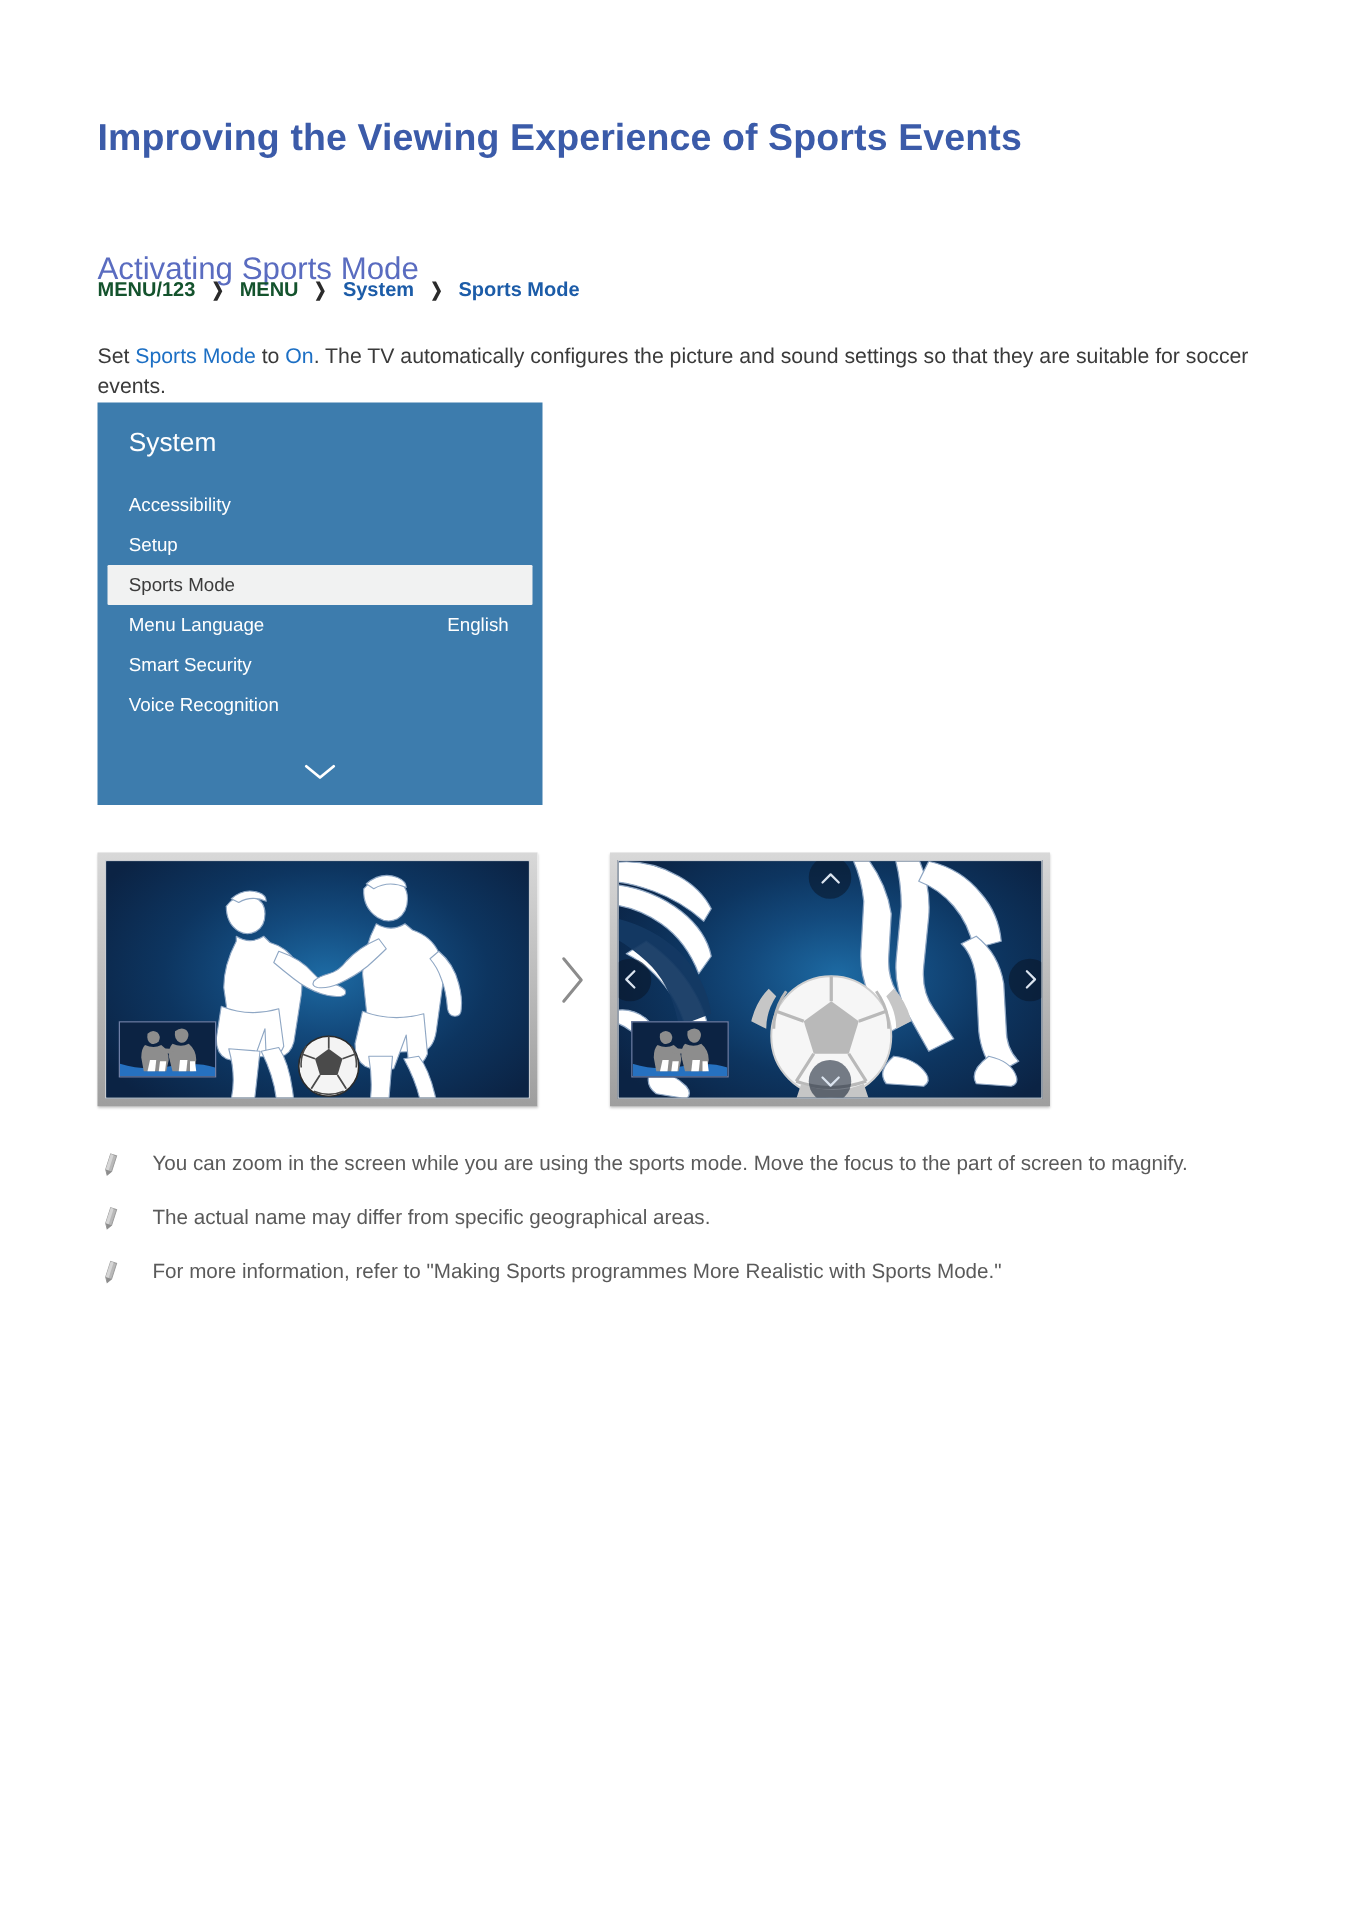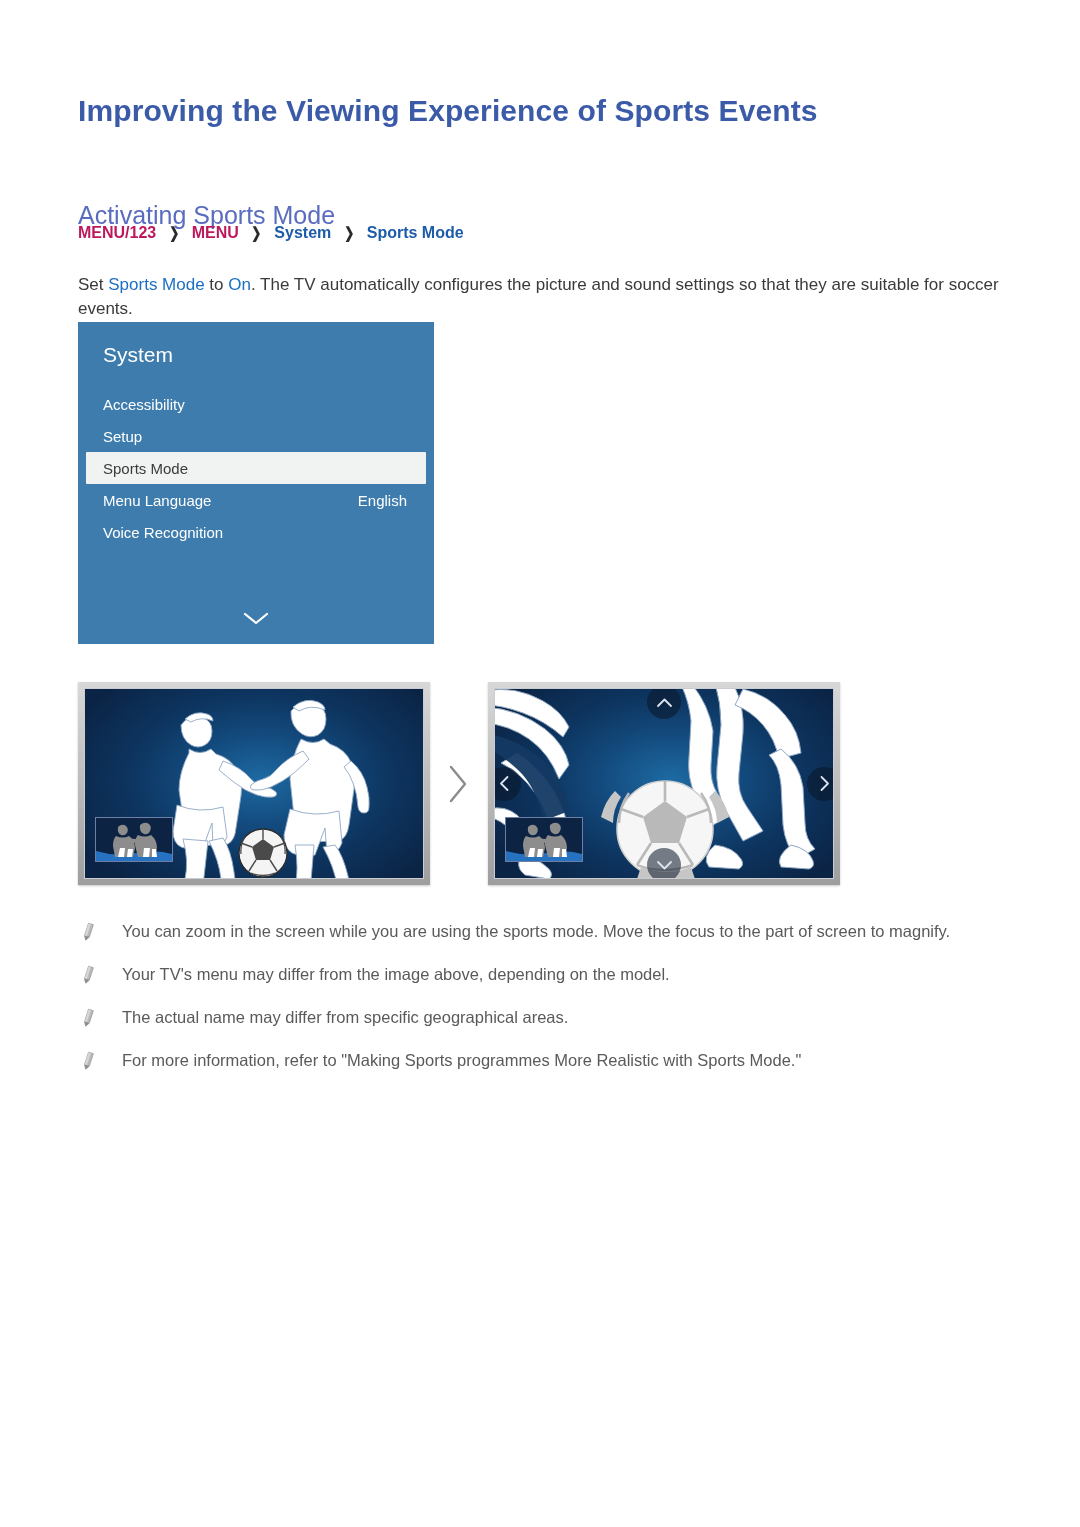--- a/index.html
+++ b/index.html
@@ -38,21 +38,21 @@
 
   
   .breadcrumb {
     position: absolute;
     left: 78px; top: 222px;
     font-size: 16px;
     font-weight: bold;
     white-space: nowrap;
     line-height: 22px;
   }
-  .crumb-teal { color: #be185d; }
+  .crumb-teal { color: #14532d; }
   .crumb-blue { color: #1c5ca8; }
   .crumb-sep {
     color: #2b2b2b;
     font-weight: bold;
     font-size: 15px;
     margin: 0 7px;
     display: inline-block;
     transform: scaleX(0.8);
   }
 
@@ -242,20 +242,23 @@
 
       <div class="menu-row selected">
         <span class="m-label">Sports Mode</span>
       </div>
 
       <div class="menu-row">
         <span class="m-label">Menu Language</span>
         <span class="m-value">English</span>
       </div>
 
+      <div class="menu-row">
+        <span class="m-label">Smart Security</span>
+      </div>
 
 
       <div class="menu-row">
         <span class="m-label">Voice Recognition</span>
       </div>
 
     </div>
 
     <div class="menu-chevron-down">
       <svg width="26" height="14" viewBox="0 0 26 14">
@@ -434,32 +437,20 @@
           <g transform="rotate(18 10 11)">
             <path d="M7.5 1.5 h5 v13 l-2.5 4 l-2.5-4z" fill="#b9b9b9" stroke="#9d9d9d" stroke-width="0.8"></path>
             <path d="M7.5 1.5 h2.5 v13 l-1.2 2 l-1.3-2z" fill="#d6d6d6"></path>
             <path d="M7.5 14.5 h5 l-2.5 4z" fill="#8d8d8d"></path>
           </g>
         </svg>
       </span>
       <span class="note-text">You can zoom in the screen while you are using the sports mode. Move the focus to the part of screen to magnify.</span>
     </div>
 
-    <div class="note">
-      <span class="note-icon">
-        <svg width="20" height="22" viewBox="0 0 20 22">
-          <g transform="rotate(18 10 11)">
-            <path d="M7.5 1.5 h5 v13 l-2.5 4 l-2.5-4z" fill="#b9b9b9" stroke="#9d9d9d" stroke-width="0.8"></path>
-            <path d="M7.5 1.5 h2.5 v13 l-1.2 2 l-1.3-2z" fill="#d6d6d6"></path>
-            <path d="M7.5 14.5 h5 l-2.5 4z" fill="#8d8d8d"></path>
-          </g>
-        </svg>
-      </span>
-      <span class="note-text">Your TV's menu may differ from the image above, depending on the model.</span>
-    </div>
 
     <div class="note">
       <span class="note-icon">
         <svg width="20" height="22" viewBox="0 0 20 22">
           <g transform="rotate(18 10 11)">
             <path d="M7.5 1.5 h5 v13 l-2.5 4 l-2.5-4z" fill="#b9b9b9" stroke="#9d9d9d" stroke-width="0.8"></path>
             <path d="M7.5 1.5 h2.5 v13 l-1.2 2 l-1.3-2z" fill="#d6d6d6"></path>
             <path d="M7.5 14.5 h5 l-2.5 4z" fill="#8d8d8d"></path>
           </g>
         </svg>

